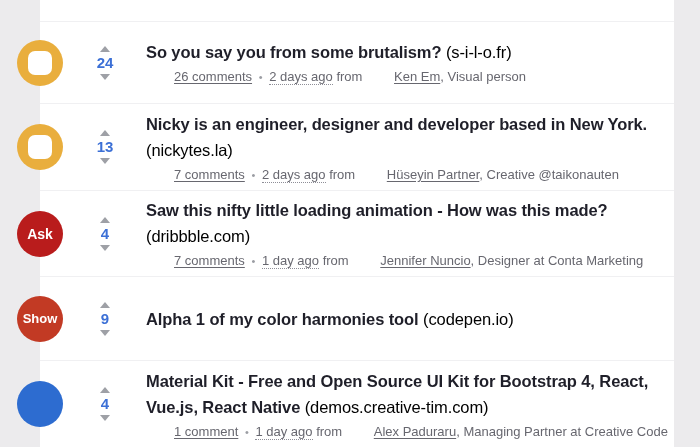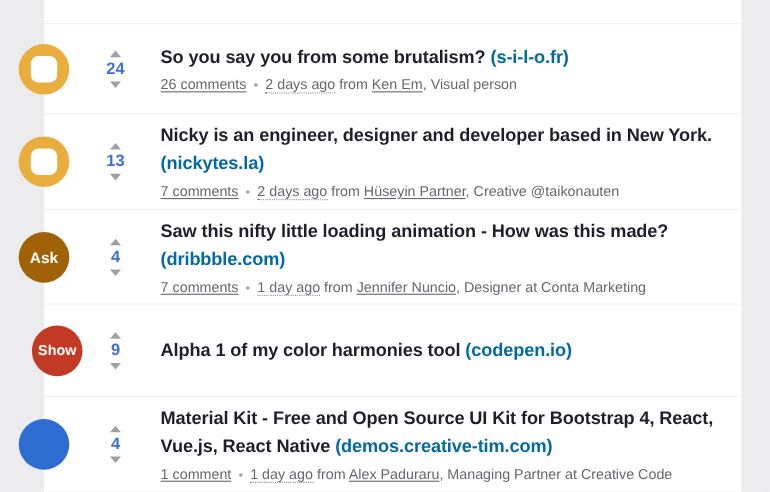--- a/index.html
+++ b/index.html
@@ -34,22 +34,22 @@
     width: 46px;
     height: 46px;
     border-radius: 50%;
     display: flex;
     align-items: center;
     justify-content: center;
     color: #fff;
     font-weight: bold;
   }
   .badge-yellow { background: #E9AE3D; }
-  .badge-green  { background: #a16207; font-size: 14px; }
-  .badge-red    { background: #C23A24; font-size: 13px; margin-left: 12px; }
+  .badge-green  { background: #b91c1c; font-size: 14px; }
+  .badge-red    { background: #C23A24; font-size: 13px; }
   .badge-blue   { background: #2D6CD0; font-size: 12px; }
   .badge-inner-square {
     width: 24px;
     height: 24px;
     background: #ffffff;
     border-radius: 7px;
   }
   .css-box {
     position: absolute;
     left: 27px;
@@ -92,34 +92,35 @@
     line-height: 16px;
   }
   .title {
     font-size: 16.5px;
     font-weight: bold;
     color: #1F1F29;
     line-height: 26px;
     letter-spacing: -0.1px;
   }
   .title .domain {
-    font-weight: bold;
-    color: #0369a1;
+    font-weight: normal;
+    color: #000000;
   }
   .meta {
     margin-top: 3px;
     font-size: 13px;
     color: #67676F;
     line-height: 18px;
     white-space: nowrap;
   }
   .meta .link {
     text-decoration: underline;
     text-underline-offset: 2px;
     cursor: pointer;
+    margin-left: 28px;
   }
   .meta .time {
     border-bottom: 1px dotted #8E8E97;
     cursor: pointer;
   }
   .meta .dot {
     color: #9B9DA3;
     font-size: 11px;
     margin: 0 3px;
   }

